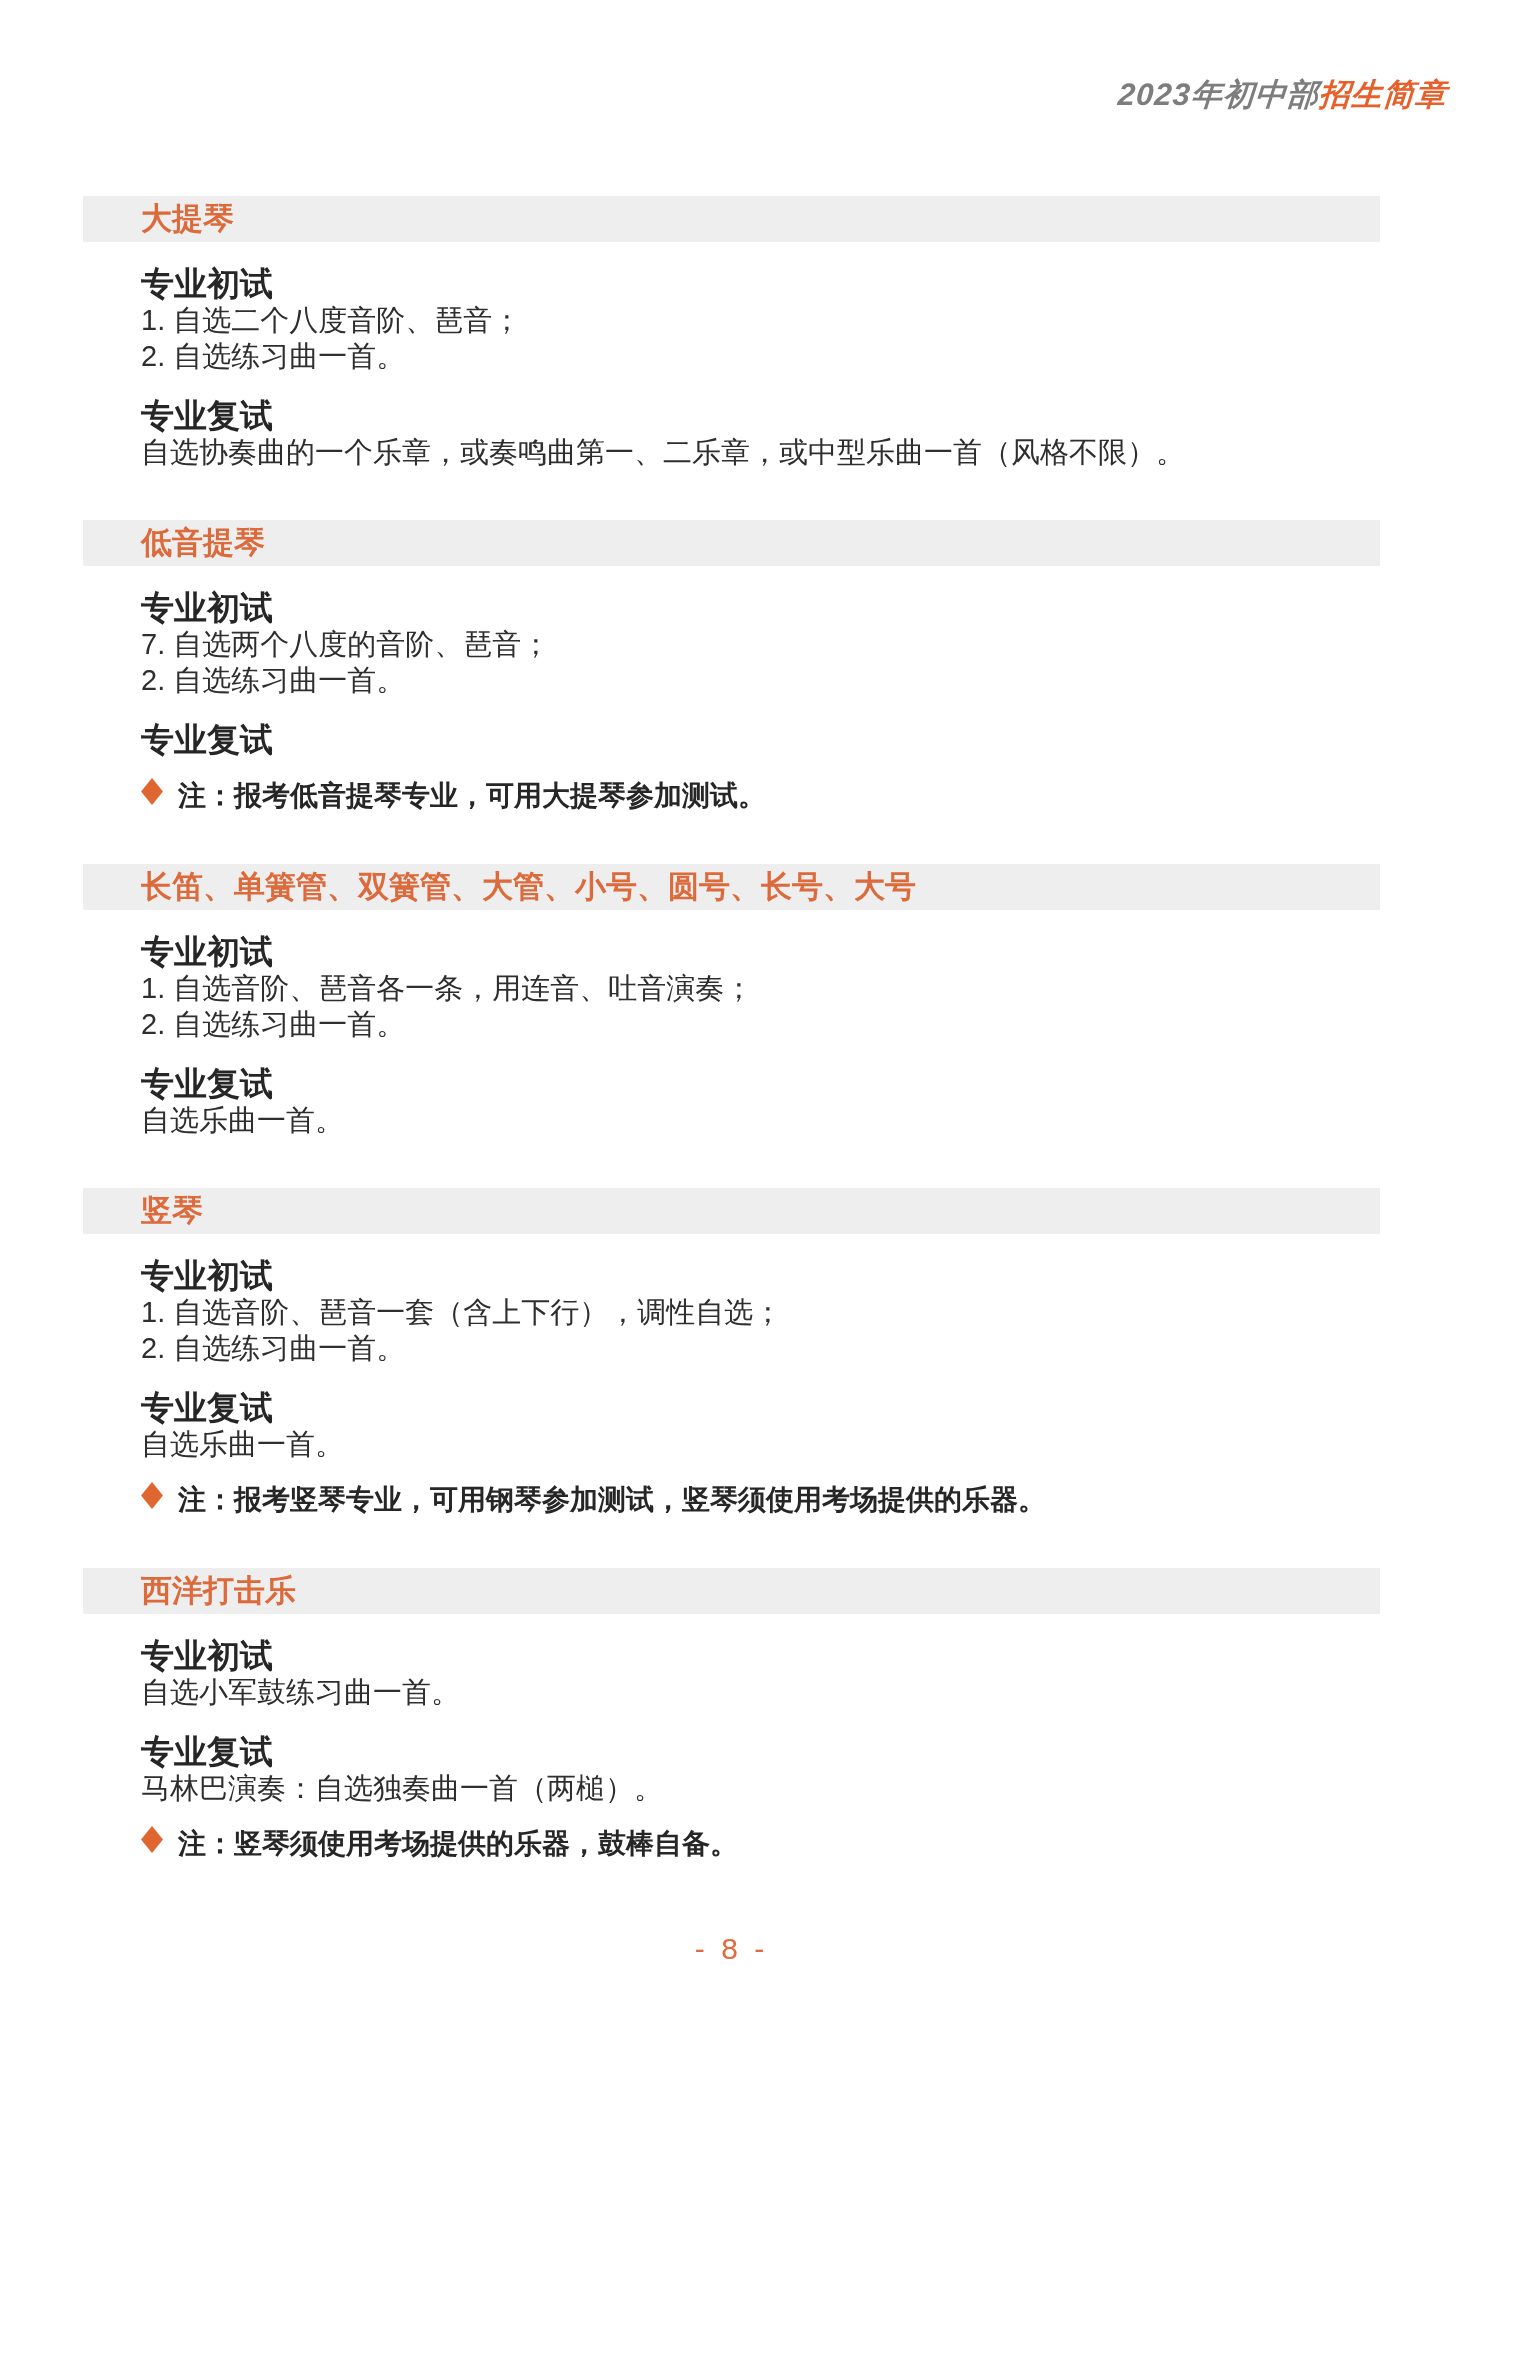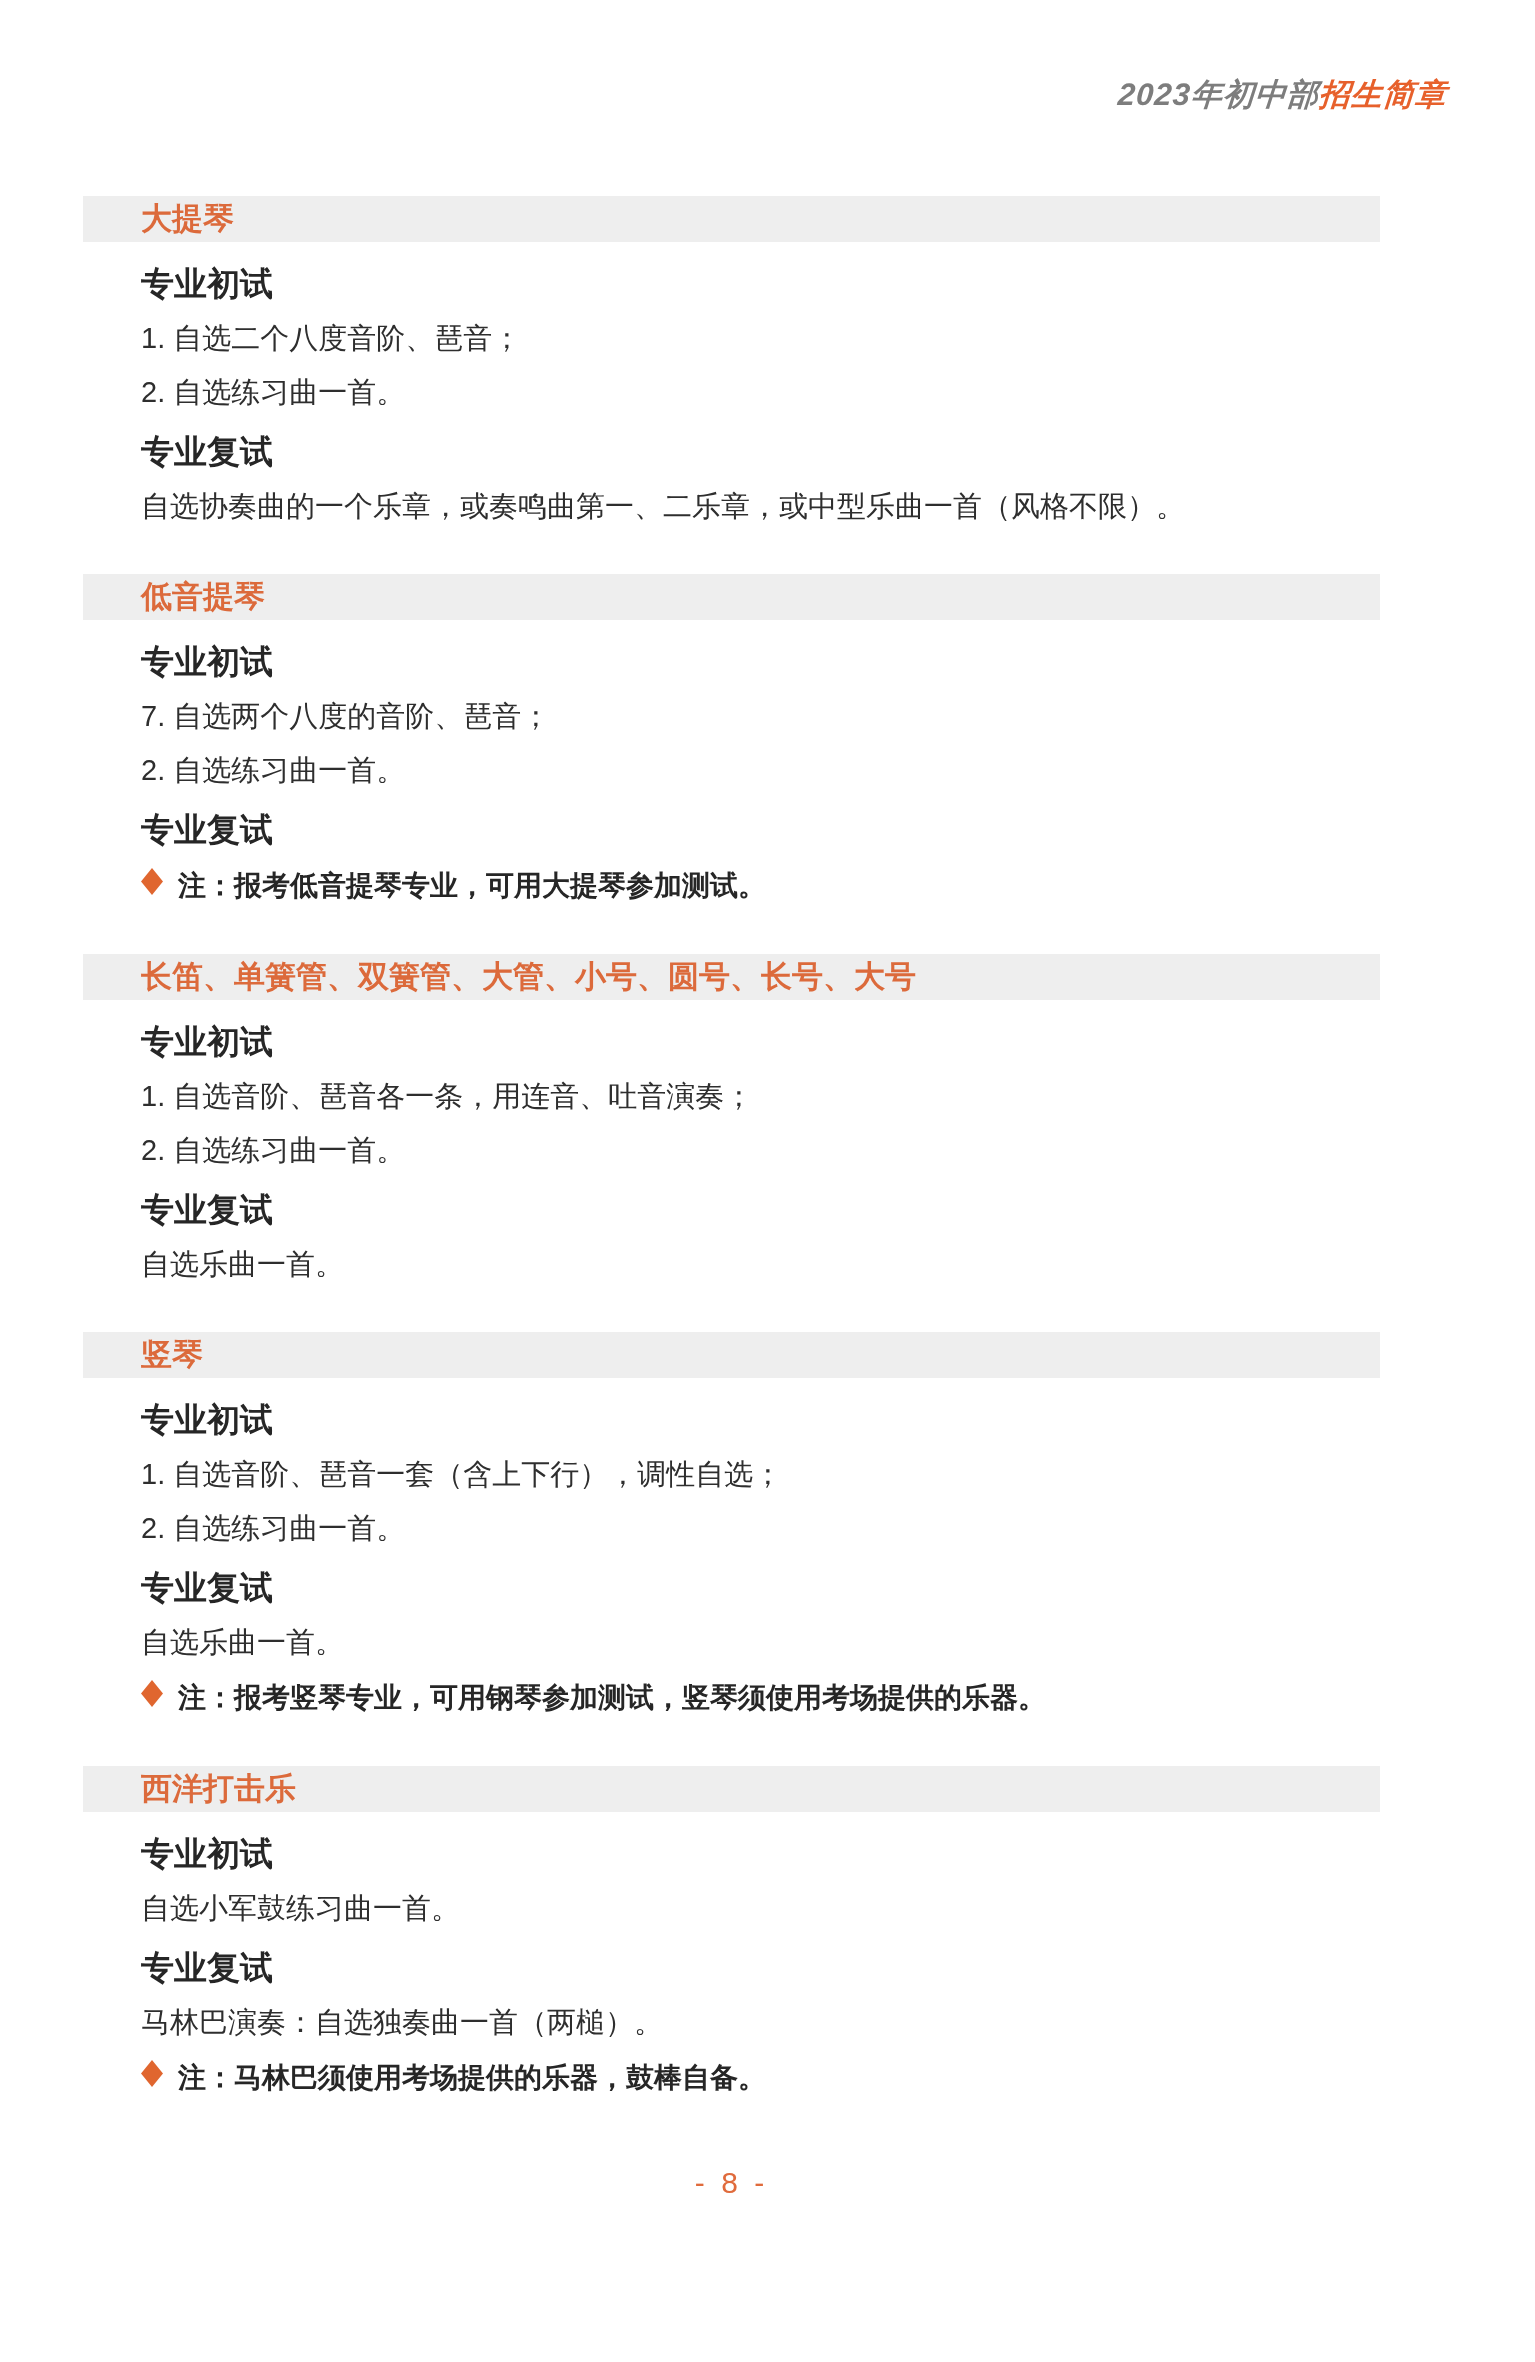--- a/index.html
+++ b/index.html
@@ -33,21 +33,20 @@
   .section:first-child .section-bar { margin-top:0; }
 
   .sec-body { padding-left:58px; }
 
   .subhead {
     margin-top:24px;
     font-size:33px; font-weight:bold; color:#262626;
     line-height:36px;
   }
   .bline {
-    margin-top:18px;
     font-size:29px; color:#2e2e2e;
     line-height:36px;
   }
   .note {
     margin-top:20px;
     display:flex; align-items:flex-start; gap:15px;
     font-size:28px; font-weight:bold; color:#262626;
     line-height:36px;
   }
   .diamond { color:#e0662f; display:inline-flex; align-items:center; }
@@ -146,21 +145,21 @@
         <div class="subhead">专业初试</div>
         <div class="bline">自选小军鼓练习曲一首。</div>
         <div class="subhead">专业复试</div>
         <div class="bline">马林巴演奏：自选独奏曲一首（两槌）。</div>
         <div class="note">
           <span class="diamond">
             <svg width="22" height="27" viewBox="0 0 22 27">
                 <polygon points="11,0 22,13.5 11,27 0,13.5" fill="currentColor"></polygon>
               </svg>
           </span>
-          <span>注：马林巴须使用考场提供的乐器，鼓棒自备。</span>
+          <span>注：竖琴须使用考场提供的乐器，鼓棒自备。</span>
         </div>
       </div>
     </div>
 
     <div class="page-number">- 8 -</div>
 
   </div>
 </div>
 
 </body></html>

